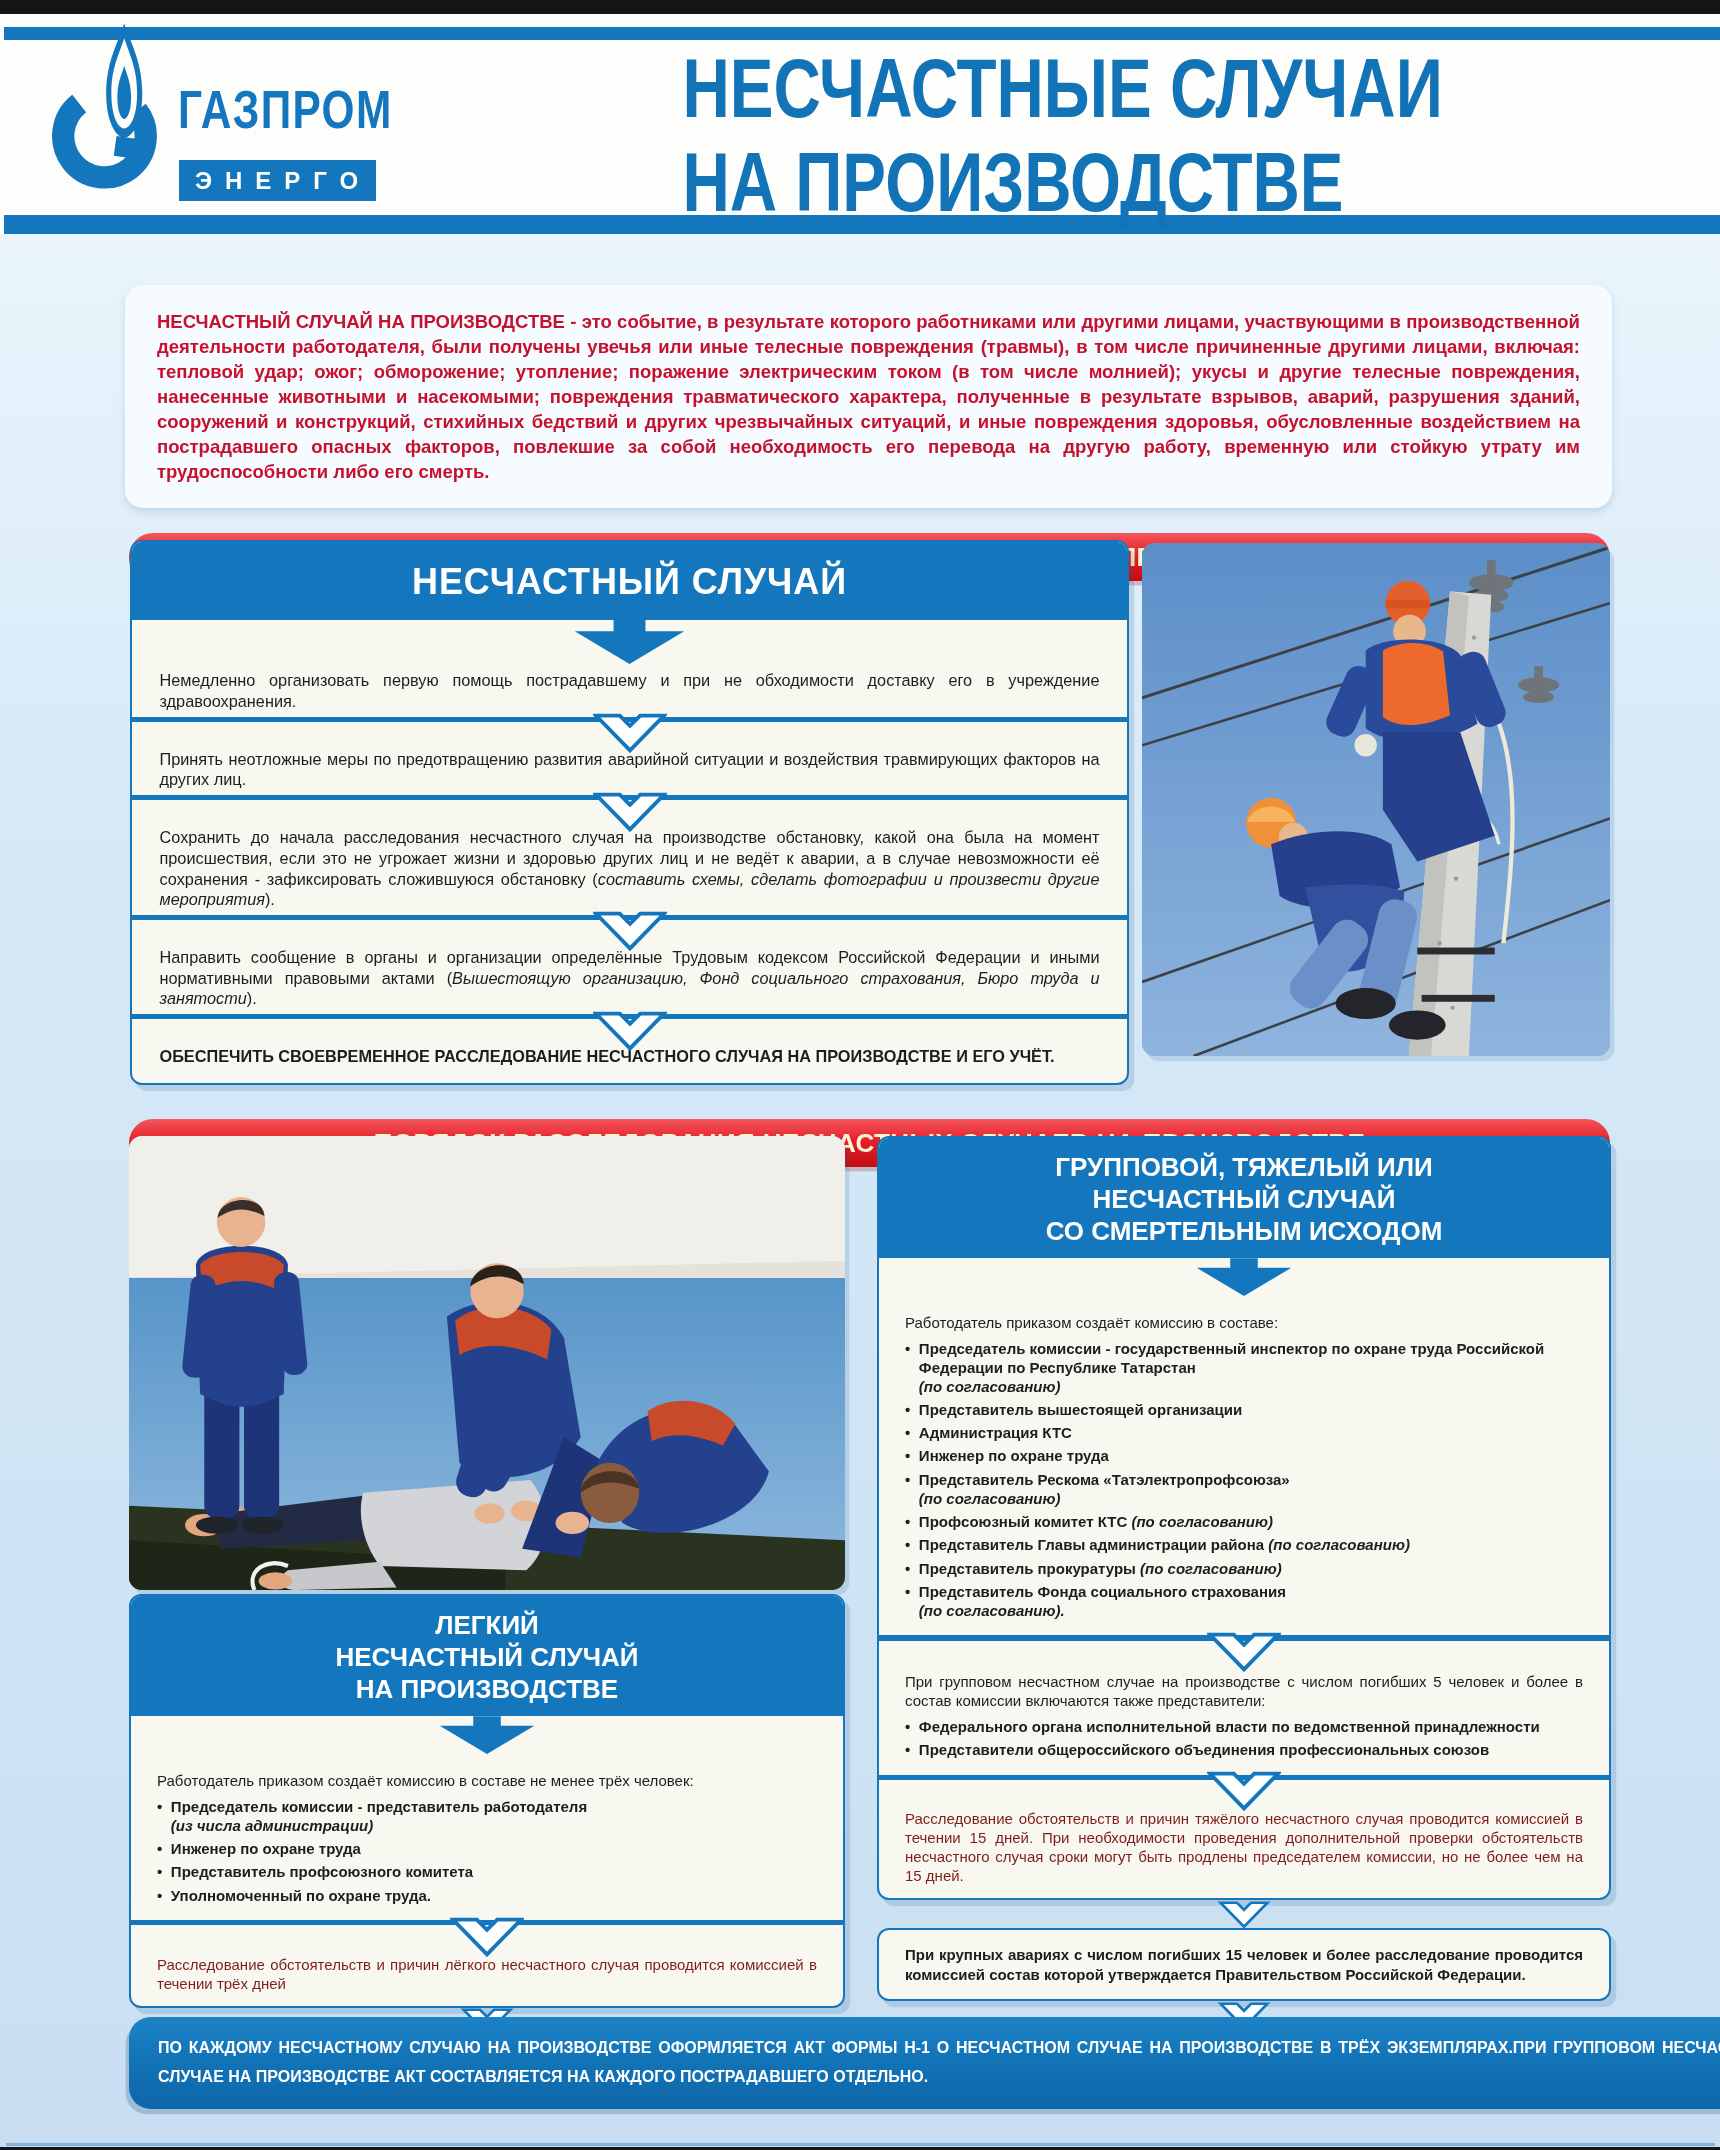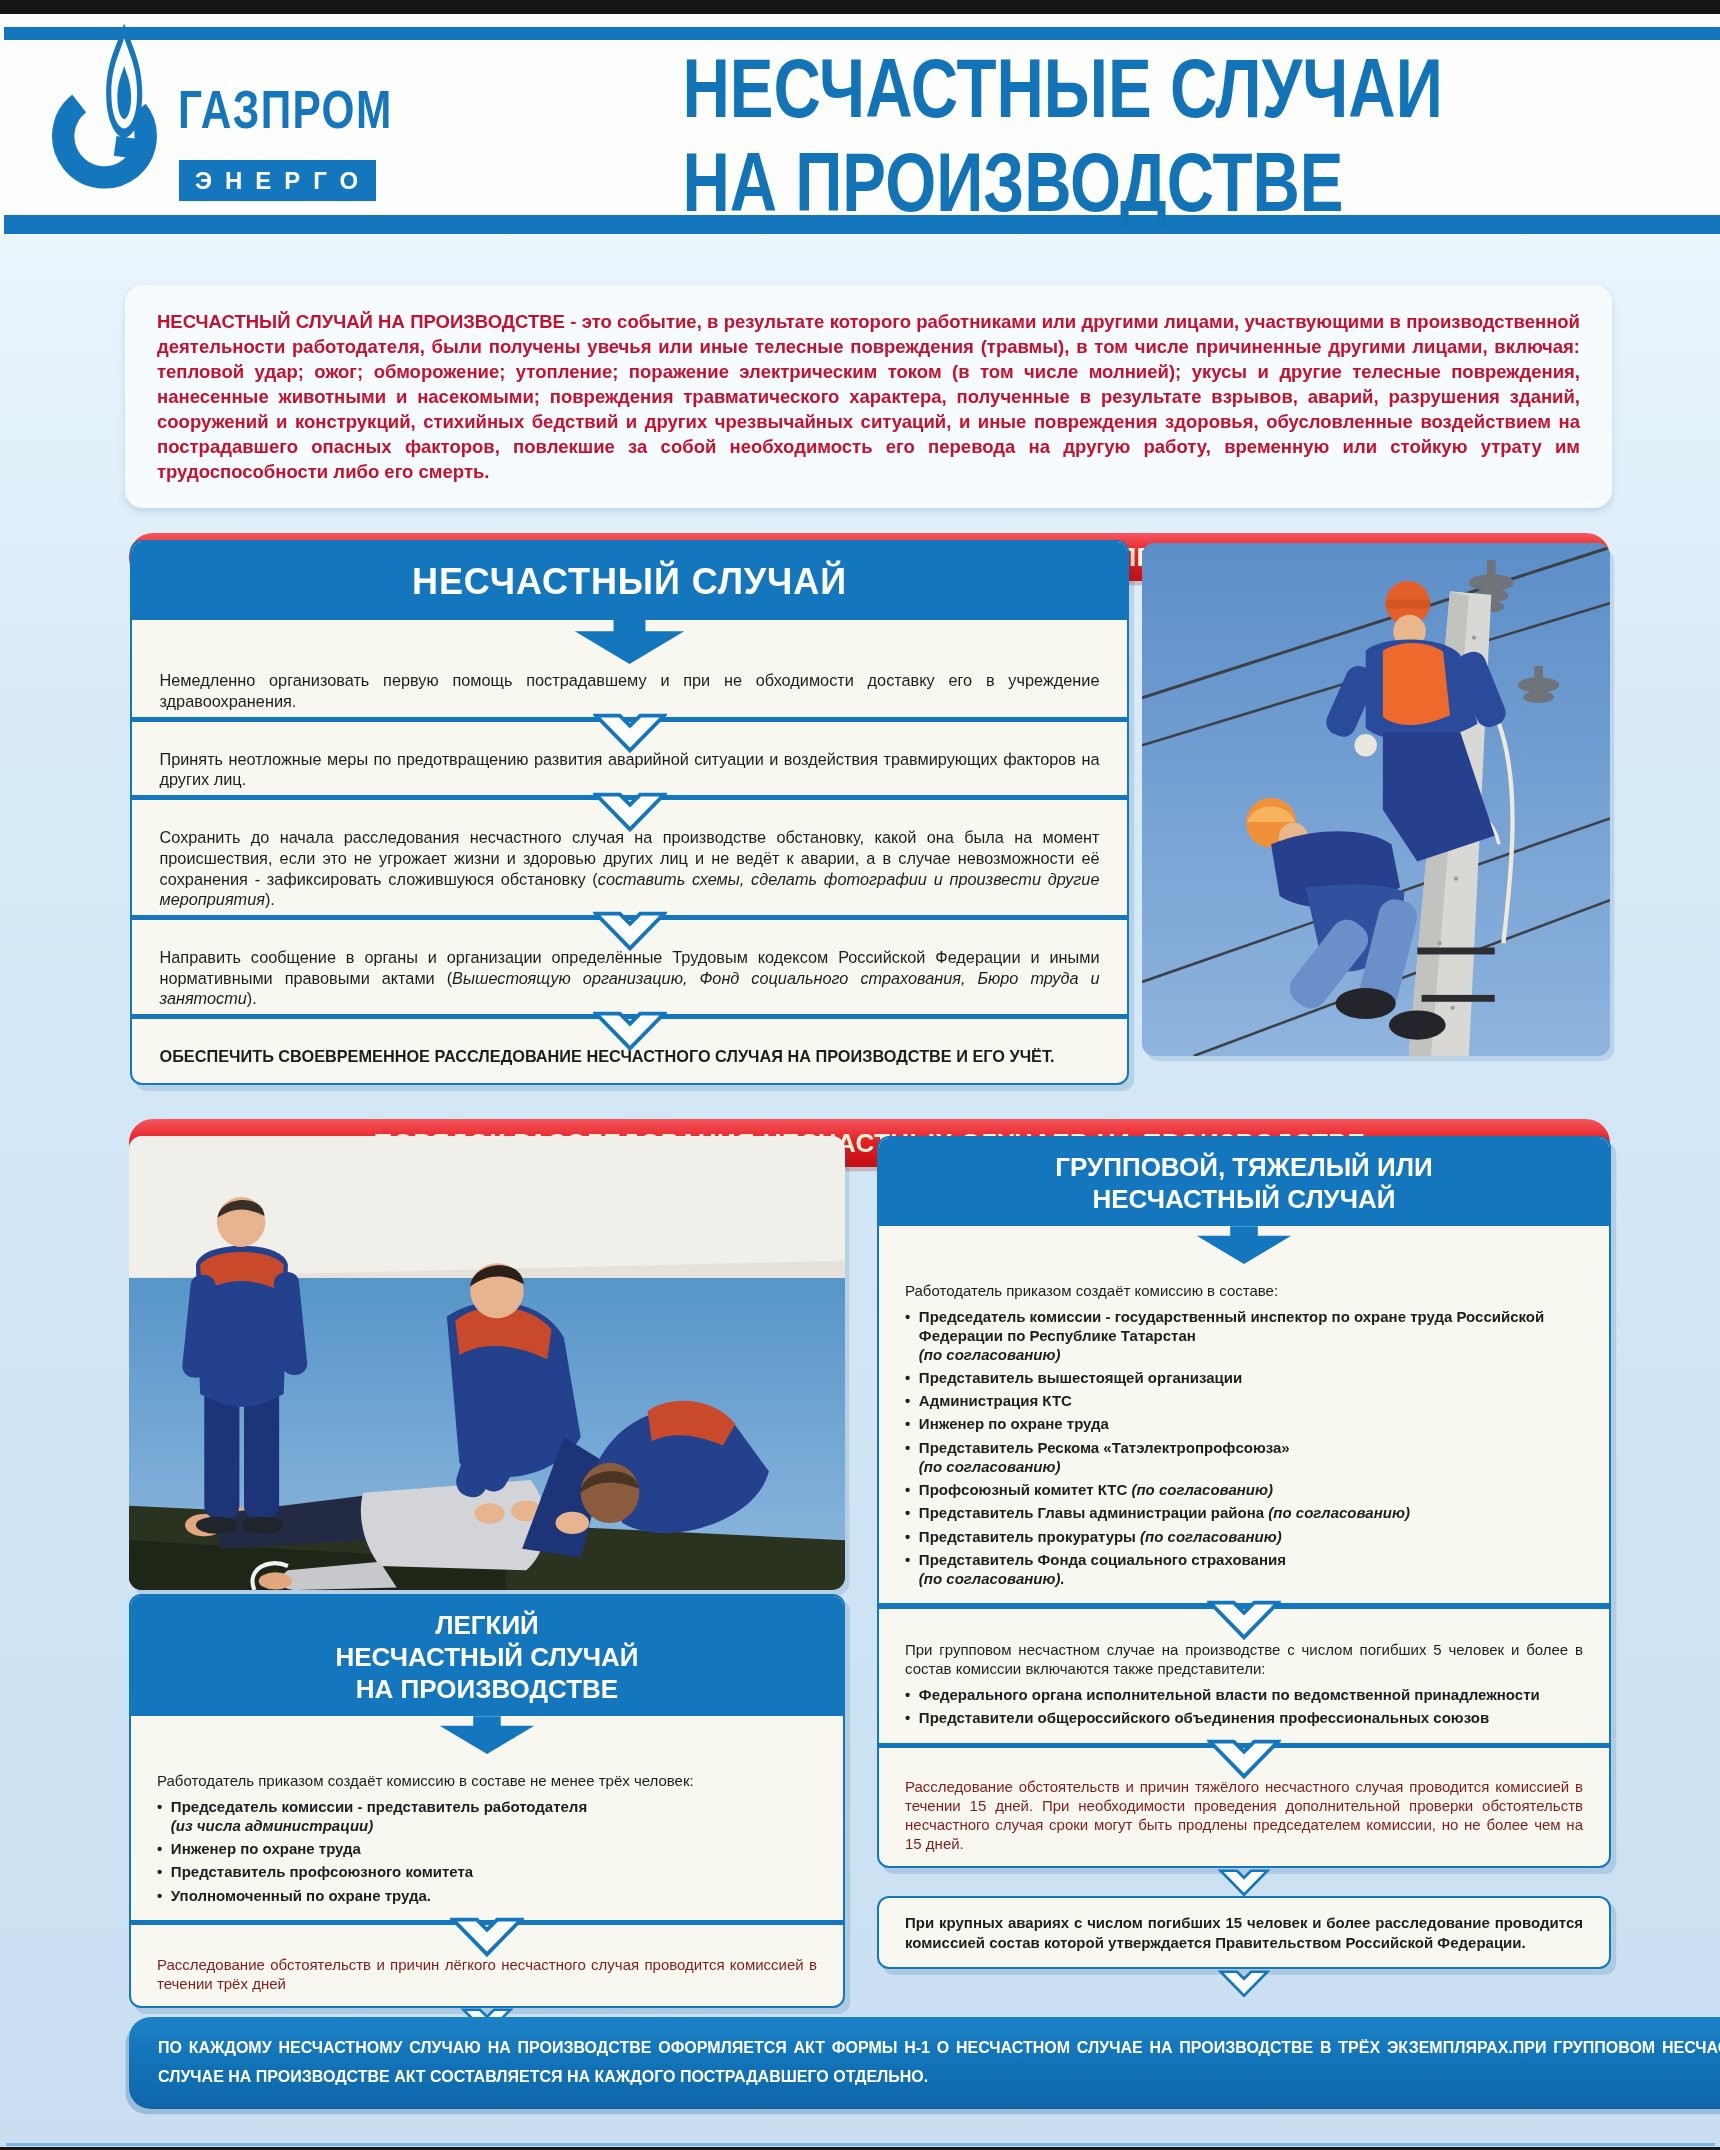--- a/index.html
+++ b/index.html
@@ -367,20 +367,21 @@
           <path d="M6,6 H62 L86,30 110,6 H166 L86,88 Z" fill="#FFFFFF" stroke="#1477BD" stroke-width="9"></path>
         </svg>
       </div>
     </div>
 
     <div class="col col-right">
       <div class="panel">
         <div class="panel-head col-head">
           <div>ГРУППОВОЙ, ТЯЖЕЛЫЙ ИЛИ</div>
           <div>НЕСЧАСТНЫЙ СЛУЧАЙ</div>
+          <div>СО СМЕРТЕЛЬНЫМ ИСХОДОМ</div>
         </div>
         <div class="solid-arrow">
           <svg width="108" height="39" viewBox="0 0 290 104">
             <polygon points="108,0 182,0 182,26 272,26 145,102 18,26 108,26" fill="#1477BD"></polygon>
           </svg>
         </div>
         <div class="body-pad">
           <div class="txt">Работодатель приказом создаёт комиссию в составе:</div>
           <div class="bullets">
             <div class="bullet">

